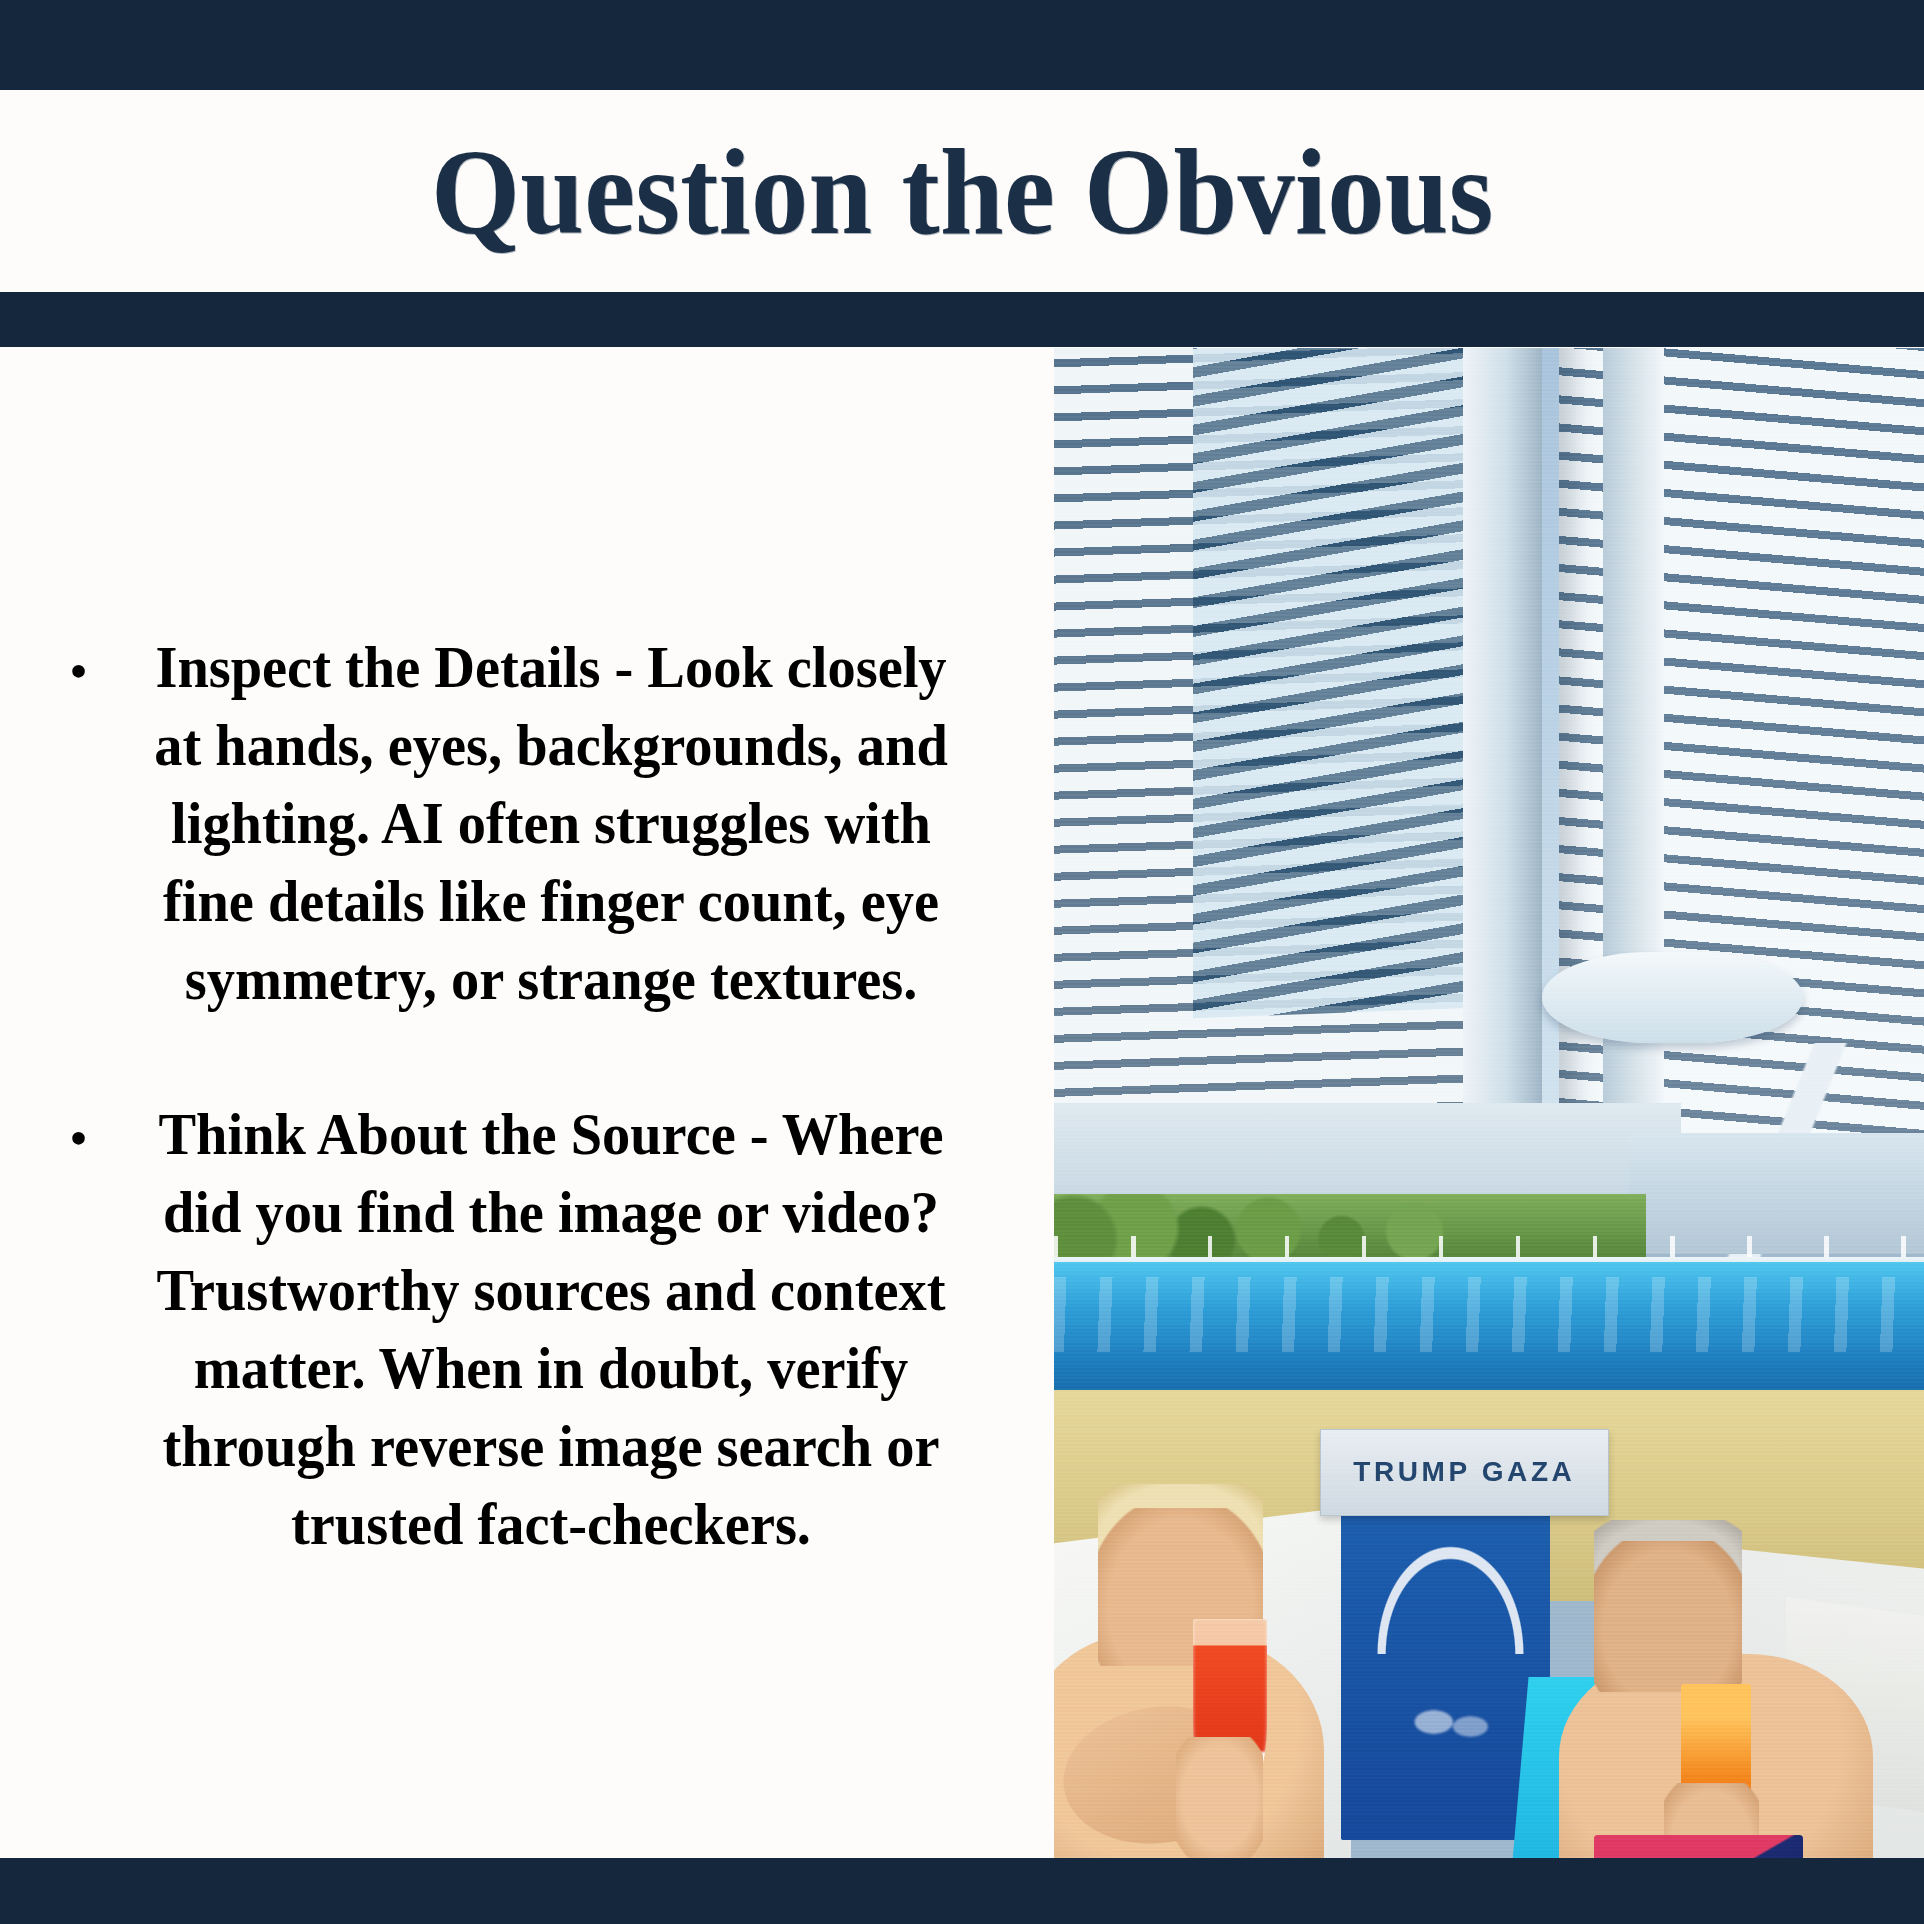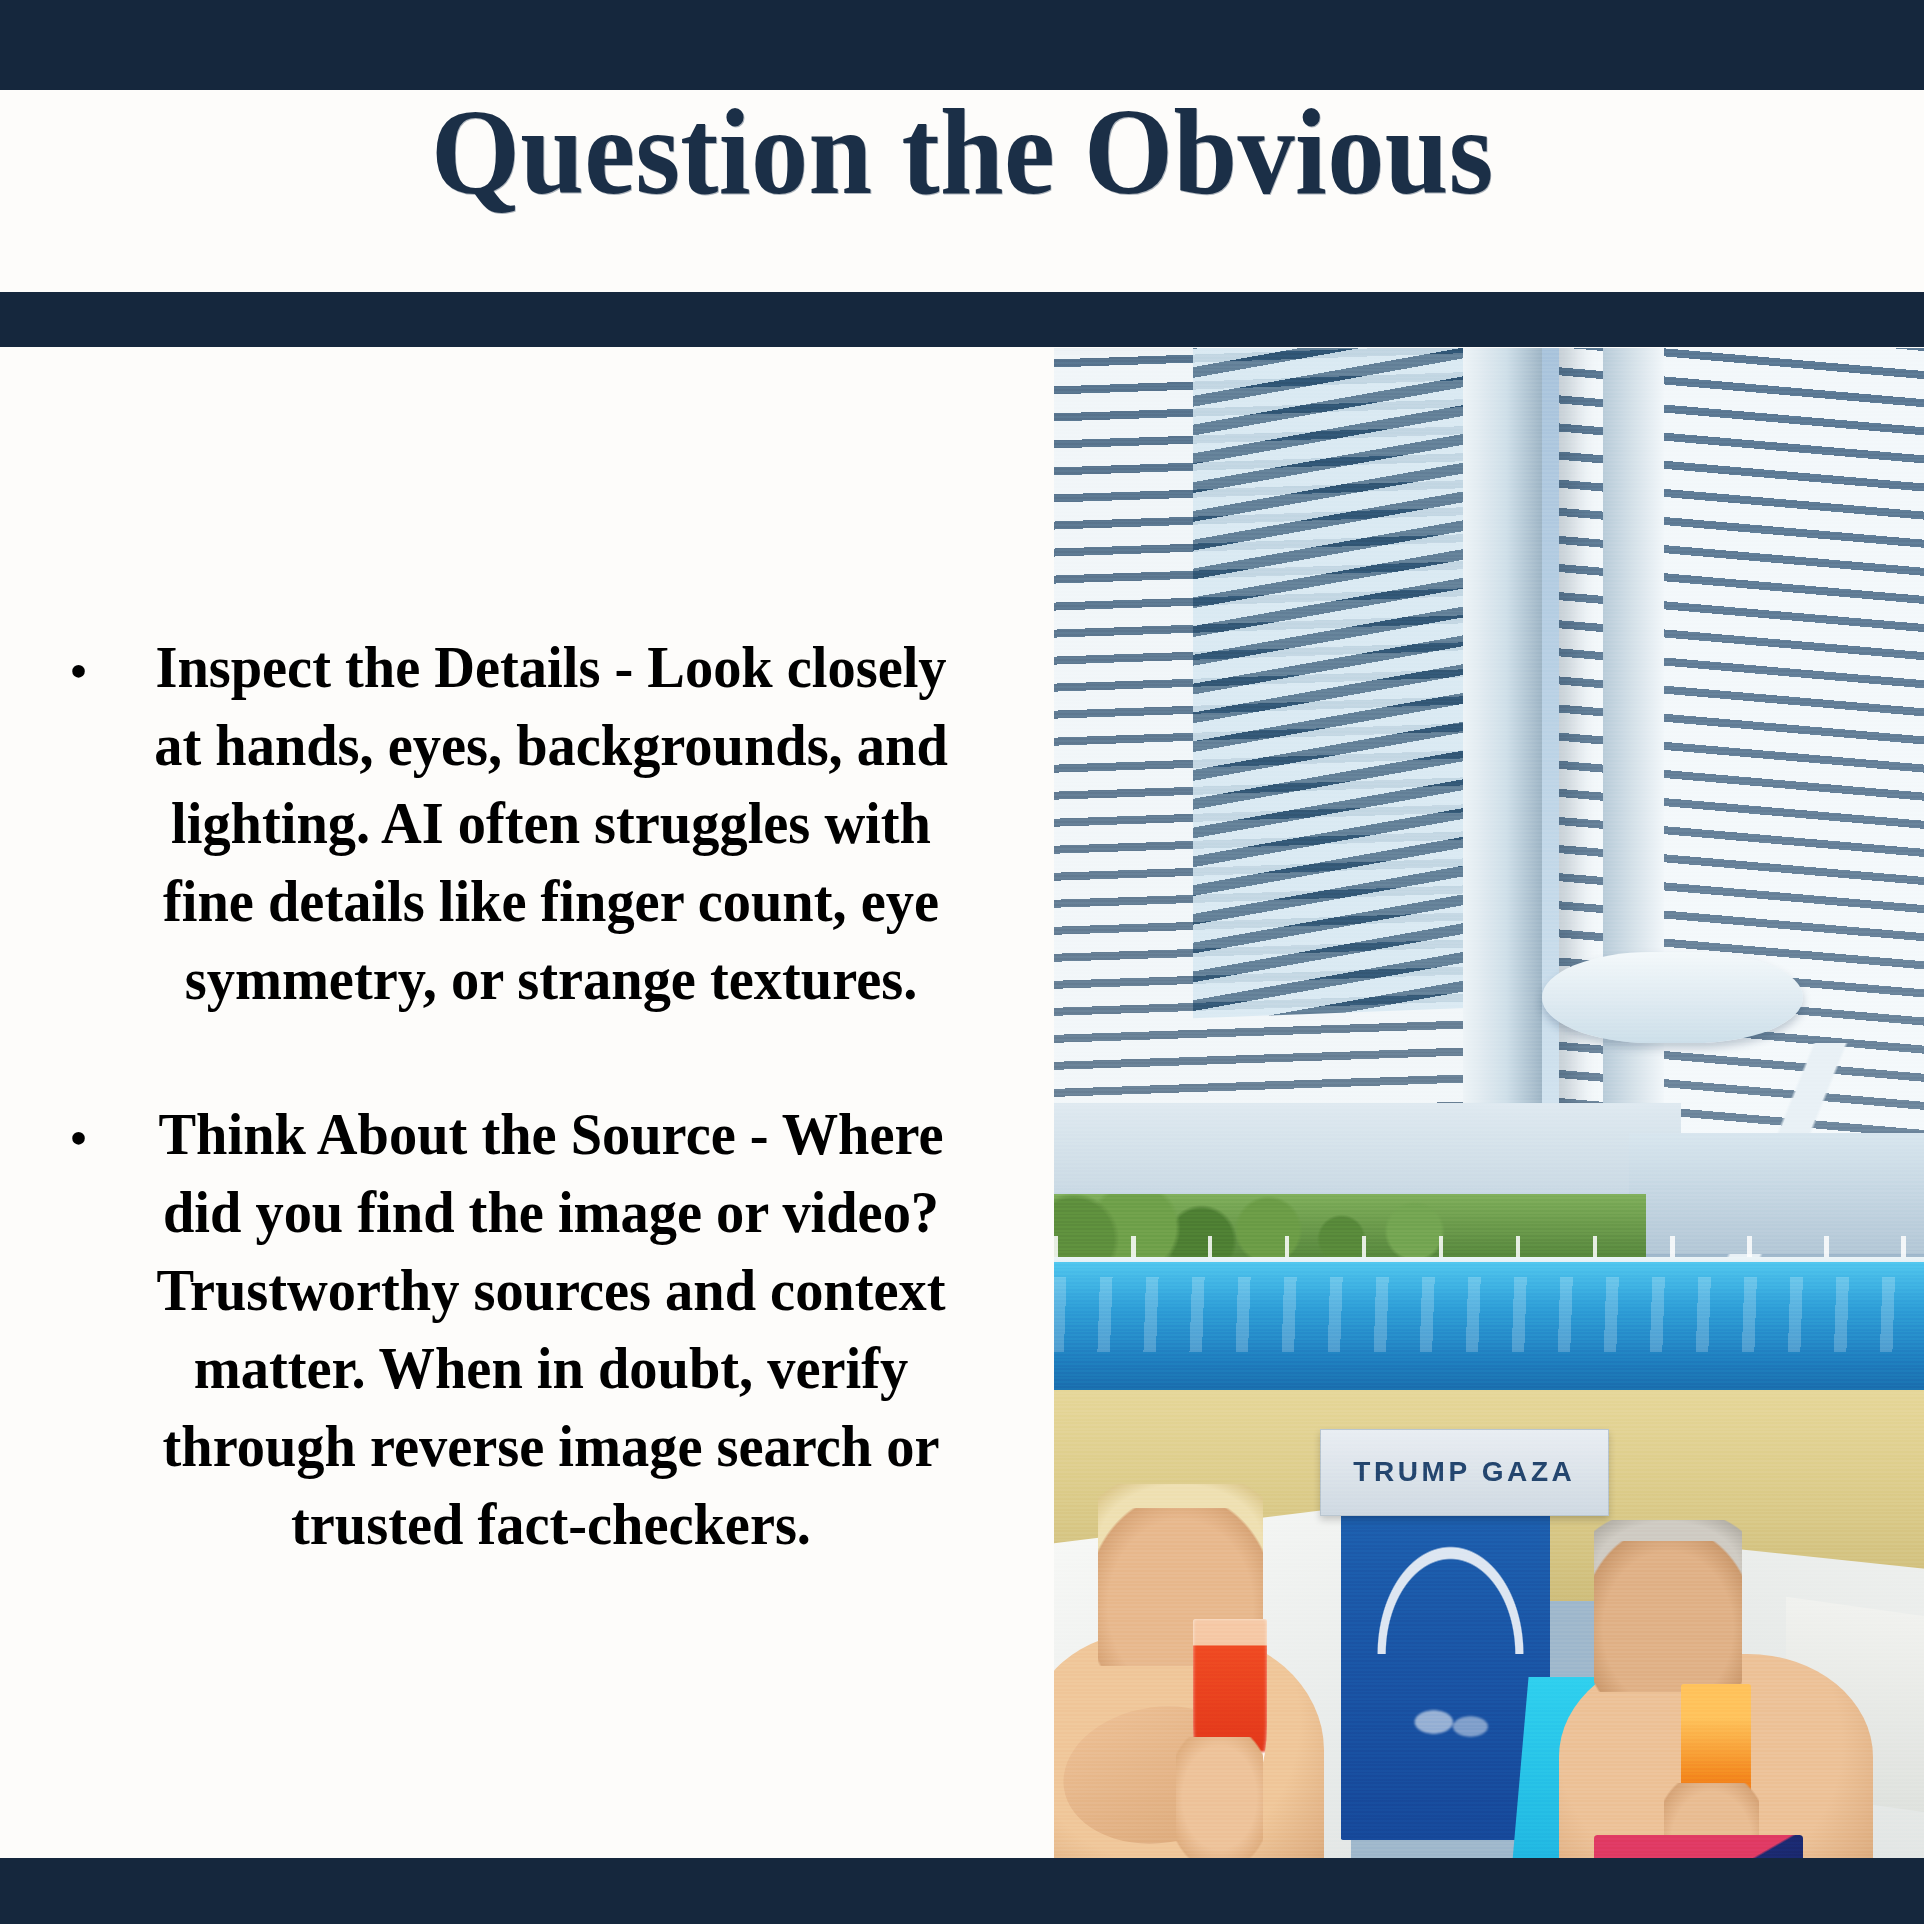--- a/index.html
+++ b/index.html
@@ -14,21 +14,21 @@
 
   
   .band{position:absolute;left:0;width:100%;background:#15273d;}
   .band-top{top:0;height:90px;}
   .band-under-title{top:292px;height:55px;}
   .band-bottom{top:1858px;height:67px;}
 
   
   .title-zone{
     position:absolute;left:0;top:90px;width:100%;height:202px;
-    display:flex;align-items:flex-start;justify-content:center;
+    display:flex;align-items:center;justify-content:center;
   }
   .title{
     color:#1b2f47;
     font-family:"Liberation Serif",serif;
     font-weight:700;
     font-size:123px;
     line-height:1;
     letter-spacing:0.4px;
     transform:scaleX(0.93);
     transform-origin:center;

